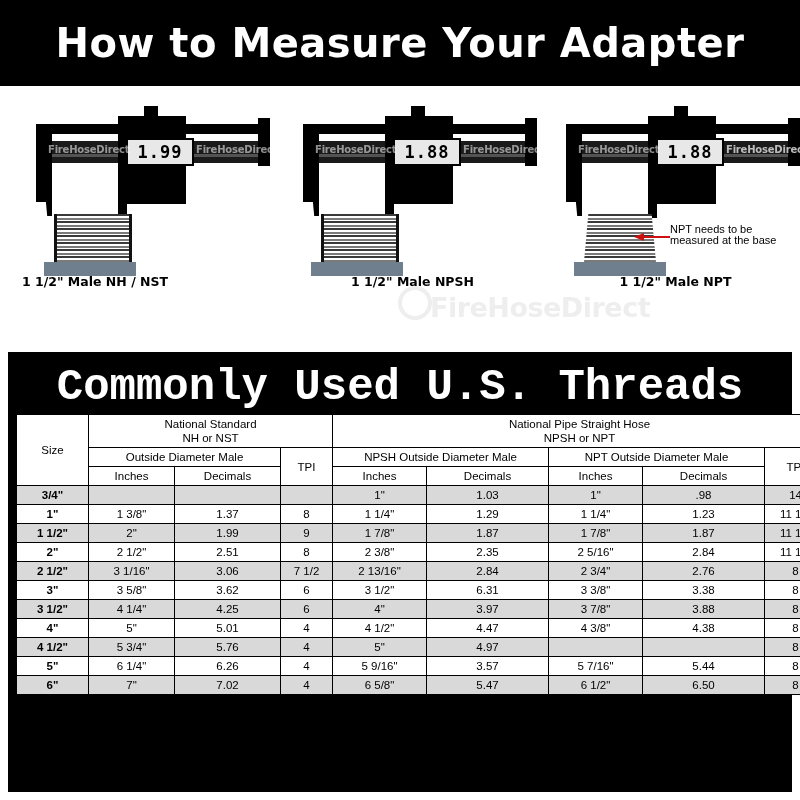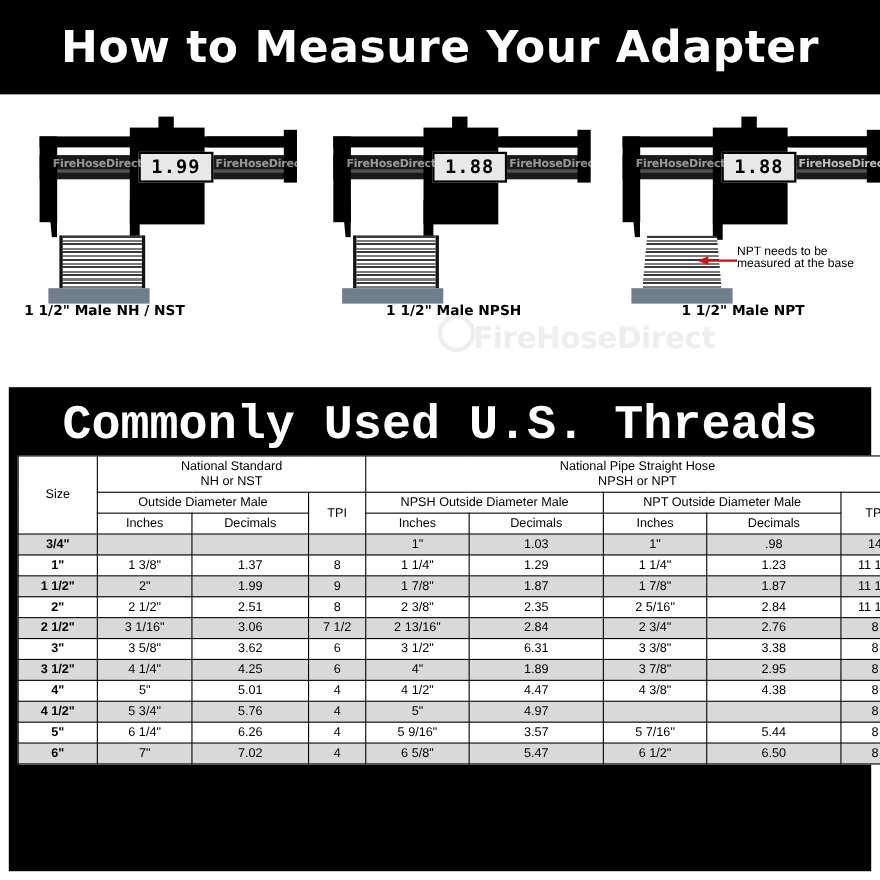--- a/index.html
+++ b/index.html
@@ -531,23 +531,23 @@
           <td>3 3/8"</td>
           <td>3.38</td>
           <td>8</td>
         </tr>
         <tr class="shaded">
           <td class="size-cell">3 1/2"</td>
           <td>4 1/4"</td>
           <td>4.25</td>
           <td>6</td>
           <td>4"</td>
-          <td>1.89</td>
+          <td>3.97</td>
           <td>3 7/8"</td>
-          <td>2.95</td>
+          <td>3.88</td>
           <td>8</td>
         </tr>
         <tr>
           <td class="size-cell">4"</td>
           <td>5"</td>
           <td>5.01</td>
           <td>4</td>
           <td>4 1/2"</td>
           <td>4.47</td>
           <td>4 3/8"</td>

